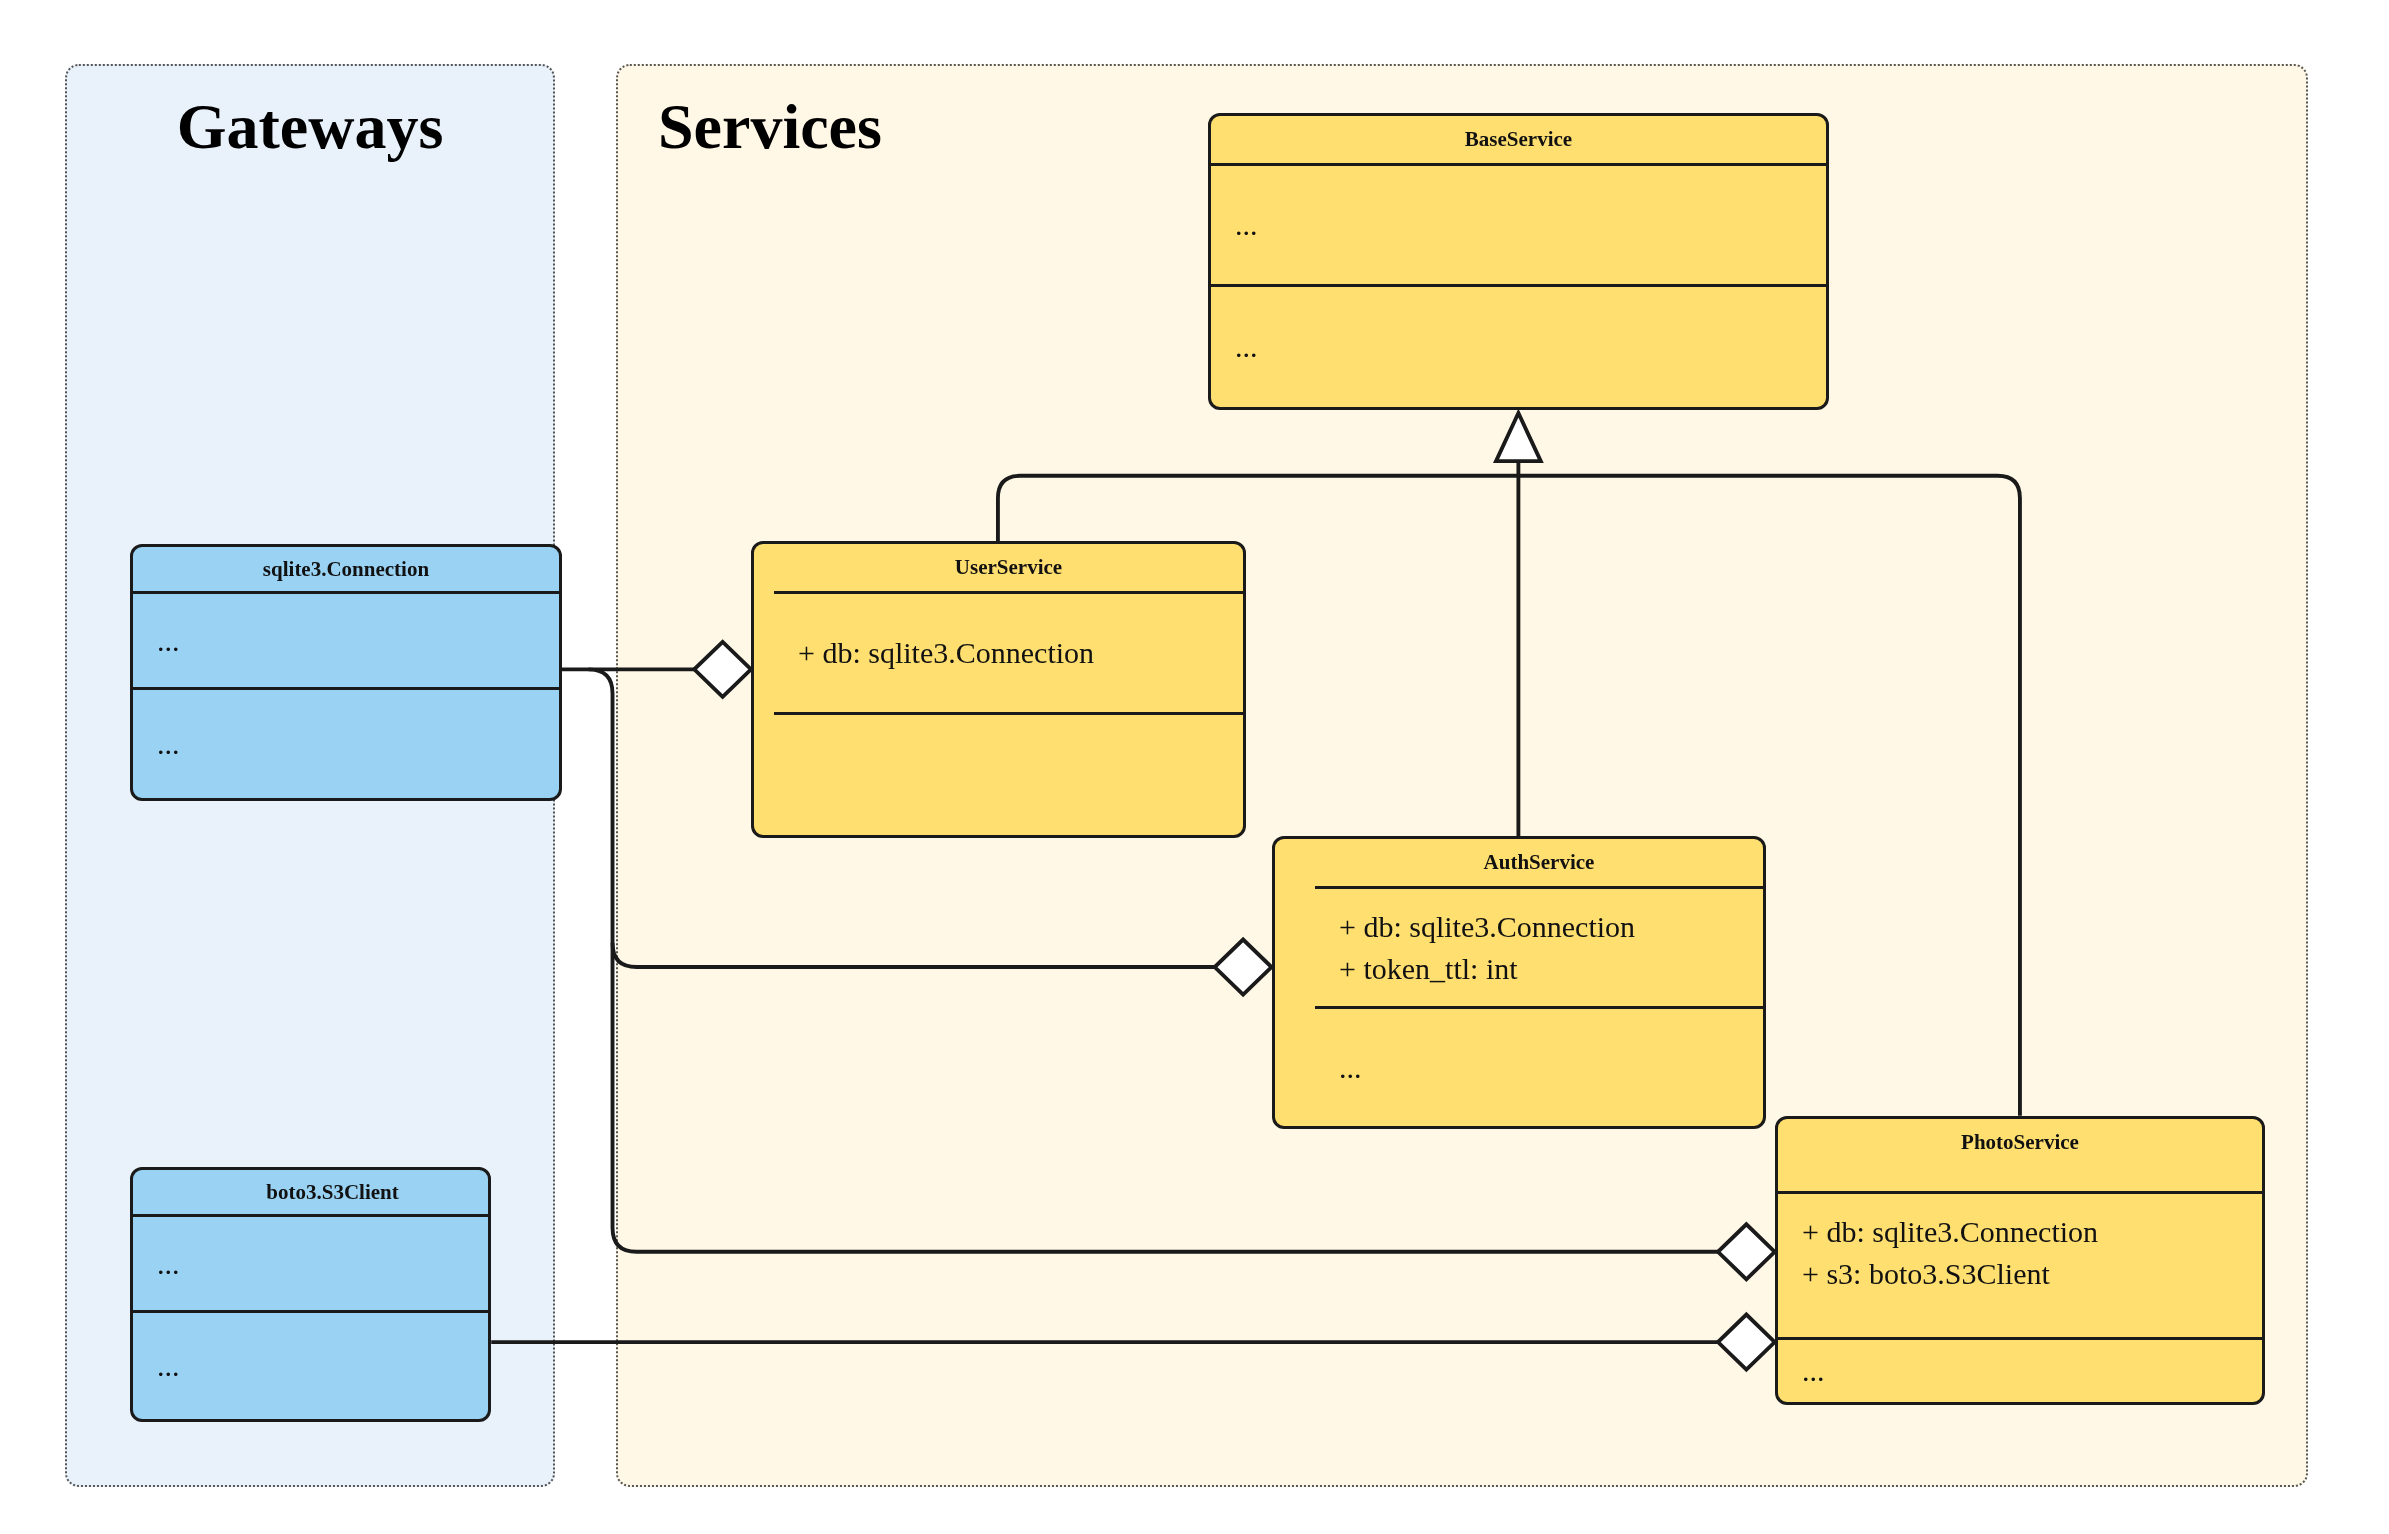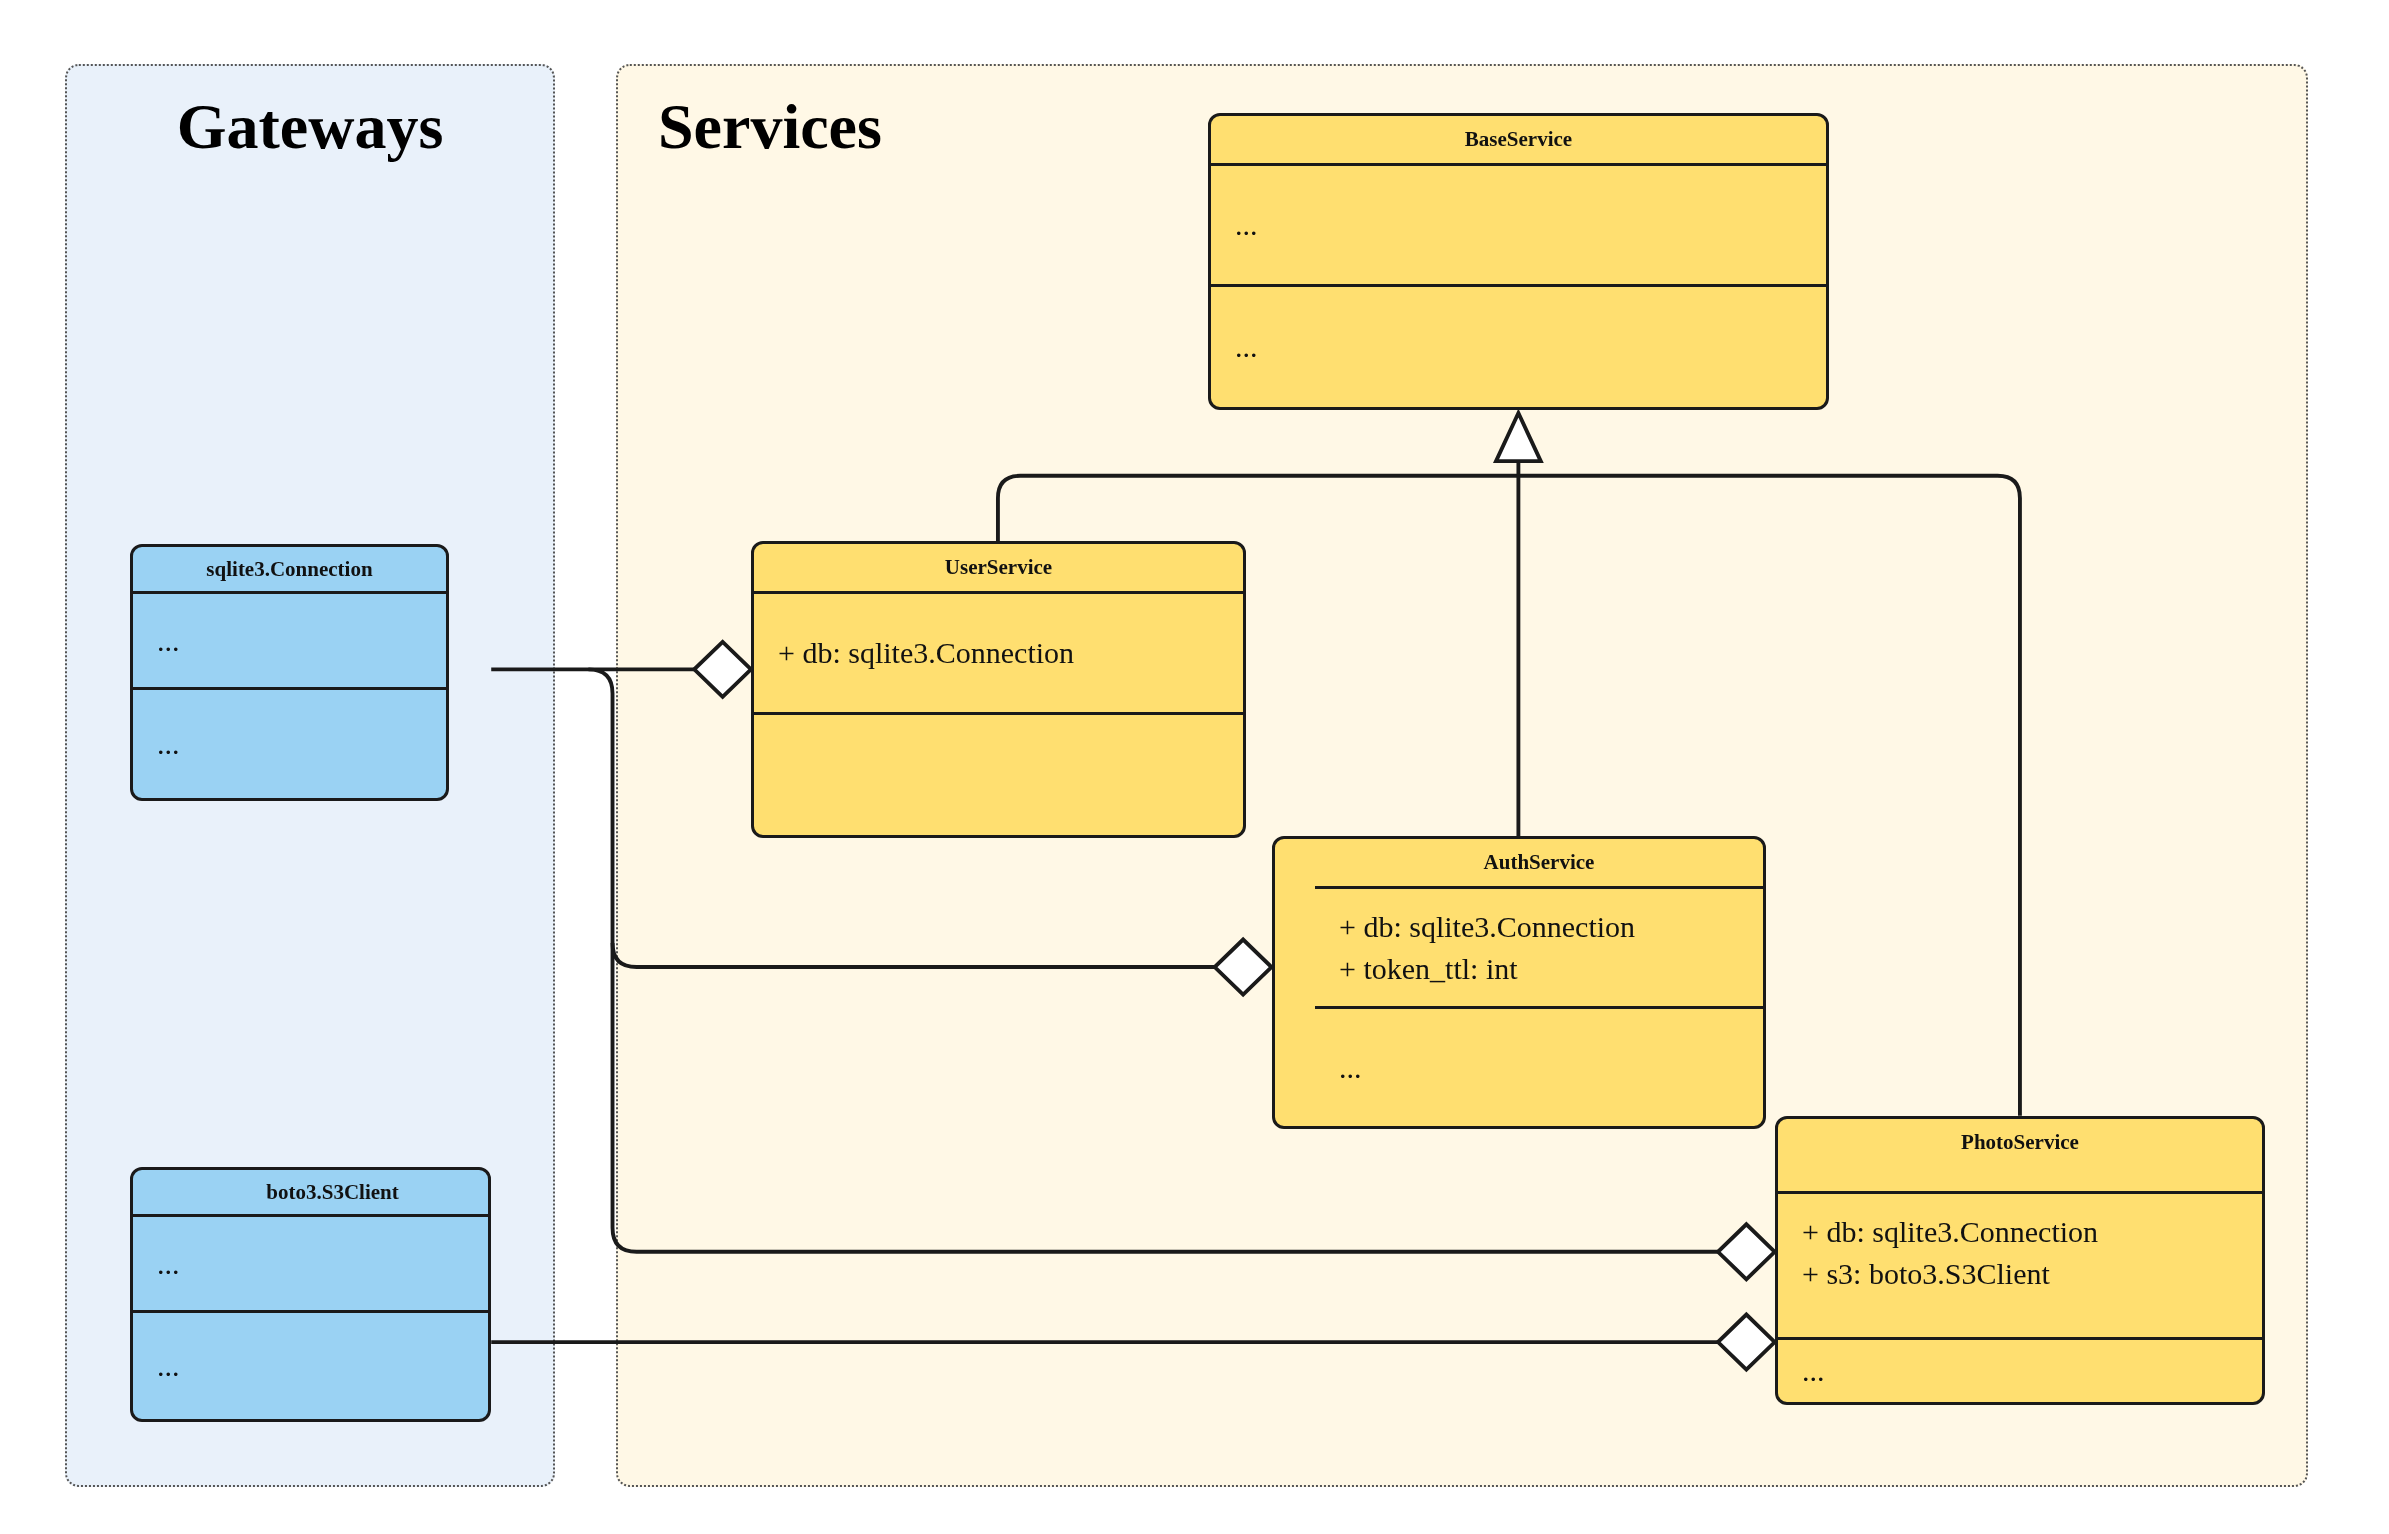--- a/index.html
+++ b/index.html
@@ -74,21 +74,21 @@
   <div class="uml service" style="left:1208px;top:113px;width:621px;height:297px;">
     <div class="uml-title" style="height:47px;">BaseService</div>
     <div class="uml-section" style="height:121px;">
       <div class="uml-line">...</div>
     </div>
     <div class="uml-section grow">
       <div class="uml-line">...</div>
     </div>
   </div>
 
-  <div class="uml service" style="left:751px;top:541px;width:495px;height:297px;">
+  <div class="uml service" style="left:751px;top:541px;width:495px;height:297px;padding-left:20px;">
     <div class="uml-title" style="height:47px;">UserService</div>
     <div class="uml-section" style="height:121px;">
       <div class="uml-line">+ db: sqlite3.Connection</div>
     </div>
     <div class="uml-section grow"></div>
   </div>
 
   <div class="uml service" style="left:1272px;top:836px;width:494px;height:293px;padding-left:40px;">
     <div class="uml-title" style="height:47px;">AuthService</div>
     <div class="uml-section" style="height:120px;">
@@ -104,21 +104,21 @@
     <div class="uml-title" style="height:47px;">PhotoService</div>
     <div class="uml-section" style="height:121px;">
       <div class="uml-line">+ db: sqlite3.Connection</div>
       <div class="uml-line">+ s3: boto3.S3Client</div>
     </div>
     <div class="uml-section grow">
       <div class="uml-line">...</div>
     </div>
   </div>
 
-  <div class="uml gateway" style="left:130px;top:544px;width:319px;height:257px;">
+  <div class="uml gateway" style="left:130px;top:544px;width:432px;height:257px;">
     <div class="uml-title" style="height:44px;">sqlite3.Connection</div>
     <div class="uml-section" style="height:96px;">
       <div class="uml-line">...</div>
     </div>
     <div class="uml-section grow">
       <div class="uml-line">...</div>
     </div>
   </div>
 
   <div class="uml gateway" style="left:130px;top:1167px;width:361px;height:255px;">

